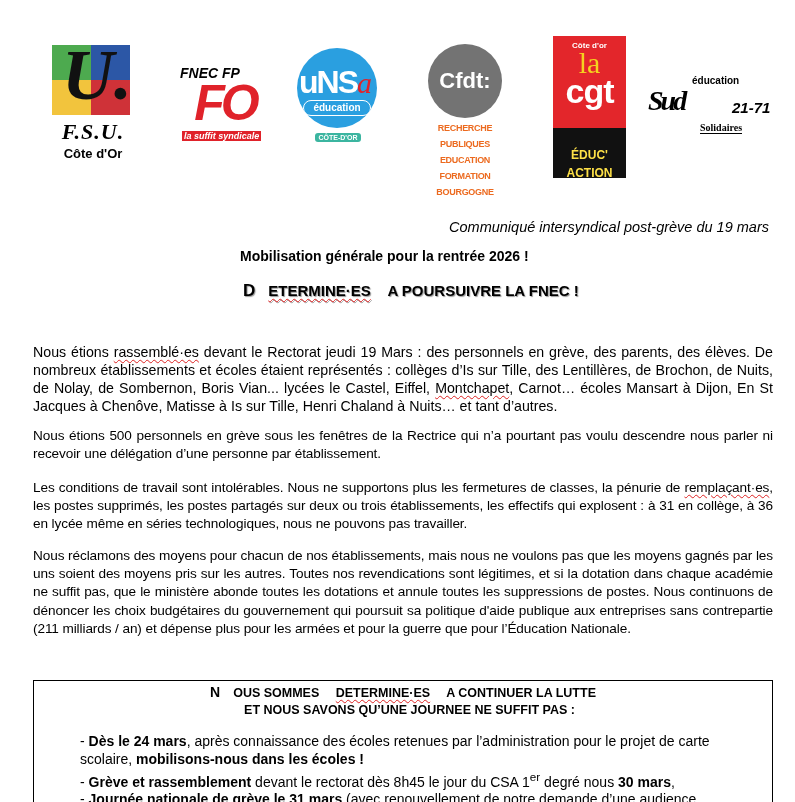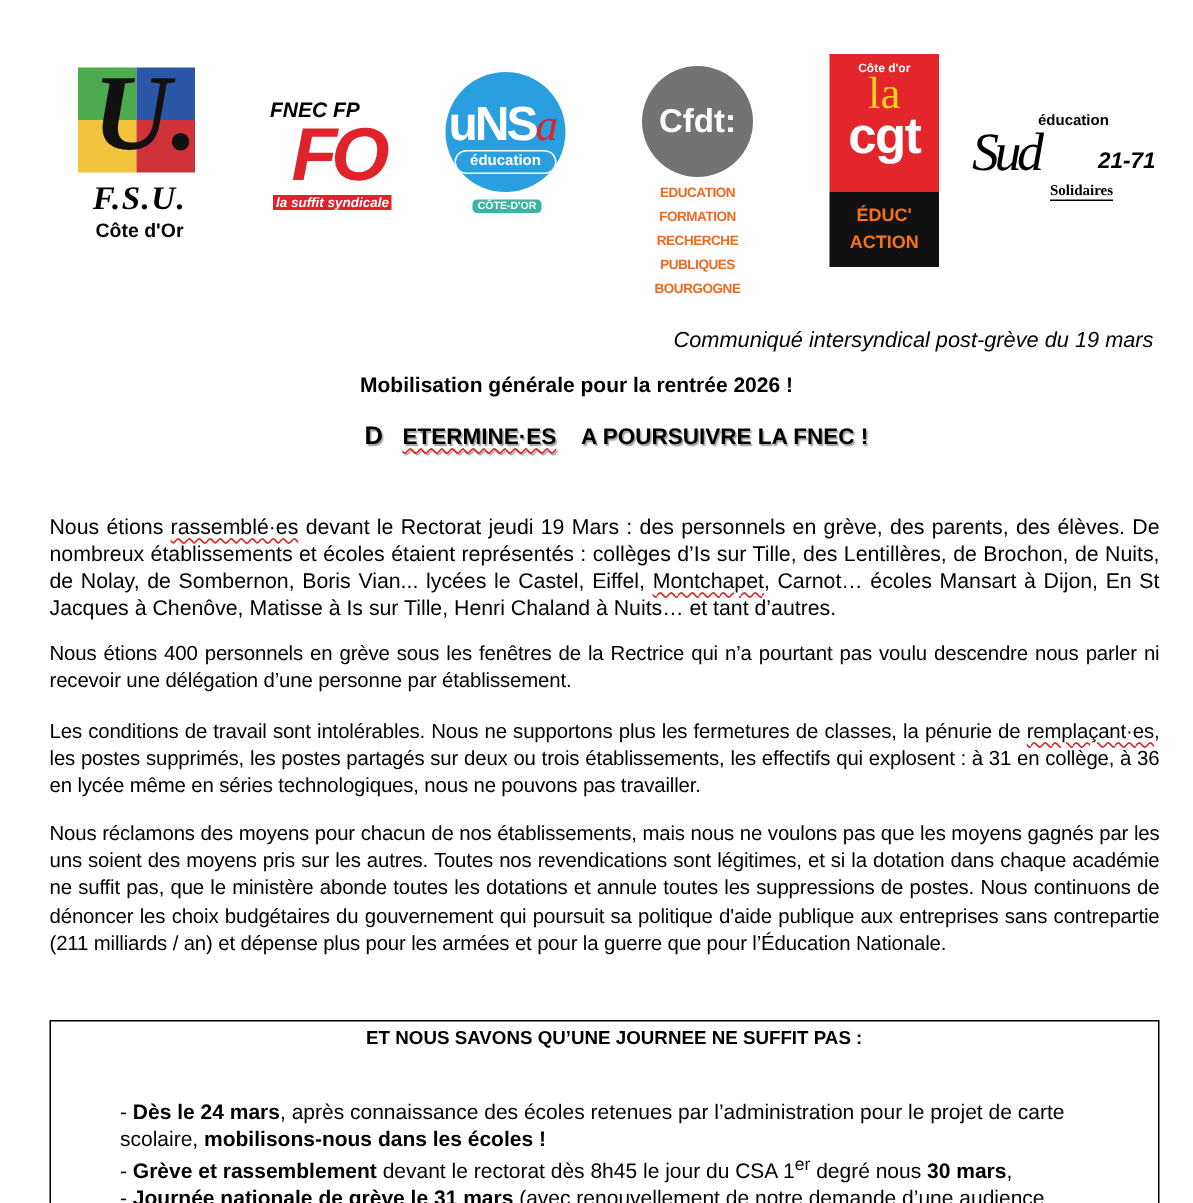--- a/index.html
+++ b/index.html
@@ -38,27 +38,27 @@
     .cfdt { left: 415px; top: 44px; width: 100px; }
     .cfdt-circle { width: 74px; height: 74px; border-radius: 50%; background: #737373; margin-left: 13px; color: #fff; font-weight: bold; font-size: 22px; text-align: center; line-height: 74px; }
     .cfdt-text { color: #ec6a1f; font-size: 9px; font-weight: bold; text-align: center; line-height: 16px; margin-top: 2px; letter-spacing: -0.3px; }
 
     
     .cgt { left: 553px; top: 36px; width: 73px; }
     .cgt-red { background: #e3262b; height: 92px; color: #fff; text-align: center; position: relative; }
     .cgt-dept { font-size: 8px; font-weight: bold; padding-top: 5px; }
     .cgt-la { font-family: "Liberation Serif", serif; color: #f5d21f; font-size: 30px; line-height: 26px; }
     .cgt-word { font-weight: bold; font-size: 34px; line-height: 30px; letter-spacing: -1px; }
-    .cgt-black { background: #111; height: 50px; color: #f97316; font-size: 12px; font-weight: bold; text-align: center; line-height: 18px; padding-top: 6px; box-sizing: border-box; }
+    .cgt-black { background: #111; height: 50px; color: #fde047; font-size: 12px; font-weight: bold; text-align: center; line-height: 18px; padding-top: 18px; box-sizing: border-box; }
     .cgt-black span { display: block; }
 
     
     .sud { left: 648px; top: 75px; width: 130px; }
     .sud-edu { position: absolute; left: 44px; top: 0; font-size: 10px; font-weight: bold; }
-    .sud-word { position: absolute; left: 0; top: 8px; font-family: "Liberation Serif", serif; font-style: italic; font-weight: normal; font-size: 36px; letter-spacing: -3px; line-height: 36px; }
+    .sud-word { position: absolute; left: 0; top: 8px; font-family: "Liberation Serif", serif; font-style: italic; font-weight: bold; font-size: 28px; letter-spacing: -3px; line-height: 36px; }
     .sud-num { position: absolute; left: 84px; top: 24px; font-style: italic; font-weight: bold; font-size: 15px; }
     .sud-sol { position: absolute; left: 52px; top: 47px; font-family: "Liberation Serif", serif; font-weight: bold; font-size: 10px; border-bottom: 1px solid #000; }
 
     
     .subtitle { position: absolute; right: 26px; top: 219px; font-style: italic; font-size: 14.5px; }
     .headline { position: absolute; left: 240px; top: 248px; font-weight: bold; font-size: 14px; }
     .big-title { position: absolute; left: 243px; top: 281px; font-weight: bold; font-size: 15px; text-shadow: 1px 1px 1px #999; }
     .big-title .cap { font-size: 17px; }
     .sc { font-variant: small-caps; margin-left: 13px; }
     .spell { text-decoration: underline wavy #d22; text-decoration-thickness: 1px; text-underline-offset: 2px; }
@@ -101,22 +101,22 @@
     <div class="unsa-circle">
       <div class="unsa-letters"><span>uNS</span><span class="a">a</span></div>
       <div class="unsa-pill">éducation</div>
     </div>
     <div class="unsa-dept">CÔTE-D'OR</div>
   </div>
 
   <div class="logo cfdt">
     <div class="cfdt-circle">Cfdt:</div>
     <div class="cfdt-text">
+      <div>RECHERCHE PUBLIQUES</div>
       <div>EDUCATION FORMATION</div>
-      <div>RECHERCHE PUBLIQUES</div>
       <div>BOURGOGNE</div>
     </div>
   </div>
 
   <div class="logo cgt">
     <div class="cgt-red">
       <div class="cgt-dept">Côte d'or</div>
       <div class="cgt-la">la</div>
       <div class="cgt-word">cgt</div>
     </div>
@@ -133,28 +133,29 @@
     <div class="sud-sol">Solidaires</div>
   </div>
 </div>
 
 <div class="subtitle">Communiqué intersyndical post-grève du 19 mars</div>
 <div class="headline">Mobilisation générale pour la rentrée 2026 !</div>
 <div class="big-title"><span class="cap">D</span><span class="sc spell">ETERMINE·ES</span><span class="sc"> A POURSUIVRE LA FNEC !</span></div>
 
 <div class="para p1"><span>Nous étions </span><span class="spell">rassemblé·es</span><span> devant le Rectorat jeudi 19 Mars : des personnels en grève, des parents, des élèves. De nombreux établissements et écoles étaient représentés : collèges d’Is sur Tille, des Lentillères, de Brochon, de Nuits, de Nolay, de Sombernon, Boris Vian... lycées le Castel, Eiffel, </span><span class="spell">Montchapet</span><span>, Carnot… écoles Mansart à Dijon, En St Jacques à Chenôve, Matisse à Is sur Tille, Henri Chaland à Nuits… et tant d’autres.</span></div>
 
-<div class="para p2">Nous étions 400 personnels en grève sous les fenêtres de la Rectrice qui n’a pourtant pas voulu descendre nous parler ni recevoir une délégation d’une personne par établissement.</div>
+<div class="para p2">Nous étions 500 personnels en grève sous les fenêtres de la Rectrice qui n’a pourtant pas voulu descendre nous parler ni recevoir une délégation d’une personne par établissement.</div>
 
 <div class="para p3"><span>Les conditions de travail sont intolérables. Nous ne supportons plus les fermetures de classes, la pénurie de </span><span class="spell">remplaçant·es</span><span>, les postes supprimés, les postes partagés sur deux ou trois établissements, les effectifs qui explosent : à 31 en collège, à 36 en lycée même en séries technologiques, nous ne pouvons pas travailler.</span></div>
 
 <div class="para p4">Nous réclamons des moyens pour chacun de nos établissements, mais nous ne voulons pas que les moyens gagnés par les uns soient des moyens pris sur les autres. Toutes nos revendications sont légitimes, et si la dotation dans chaque académie ne suffit pas, que le ministère abonde toutes les dotations et annule toutes les suppressions de postes. Nous continuons de dénoncer les choix budgétaires du gouvernement qui poursuit sa politique d'aide publique aux entreprises sans contrepartie (211 milliards / an) et dépense plus pour les armées et pour la guerre que pour l’Éducation Nationale.</div>
 
 <div class="box">
   <div class="box-title">
+    <div><span class="cap">N</span><span class="sc">OUS SOMMES </span><span class="sc spell">DETERMINE·ES</span><span class="sc"> A CONTINUER LA LUTTE</span></div>
     <div class="sc">ET NOUS SAVONS QU’UNE JOURNEE NE SUFFIT PAS :</div>
   </div>
   <div class="box-list">
     <div><span>- </span><b>Dès le 24 mars</b><span>, après connaissance des écoles retenues par l’administration pour le projet de carte scolaire, </span><b>mobilisons-nous dans les écoles !</b></div>
     <div><span>- </span><b>Grève et rassemblement</b><span> devant le rectorat dès 8h45 le jour du CSA 1</span><sup>er</sup><span> degré nous </span><b>30 mars</b><span>,</span></div>
     <div><span>- </span><b>Journée nationale de grève le 31 mars</b><span> (avec renouvellement de notre demande d’une audience</span></div>
   </div>
 </div>
 
 </body></html>

